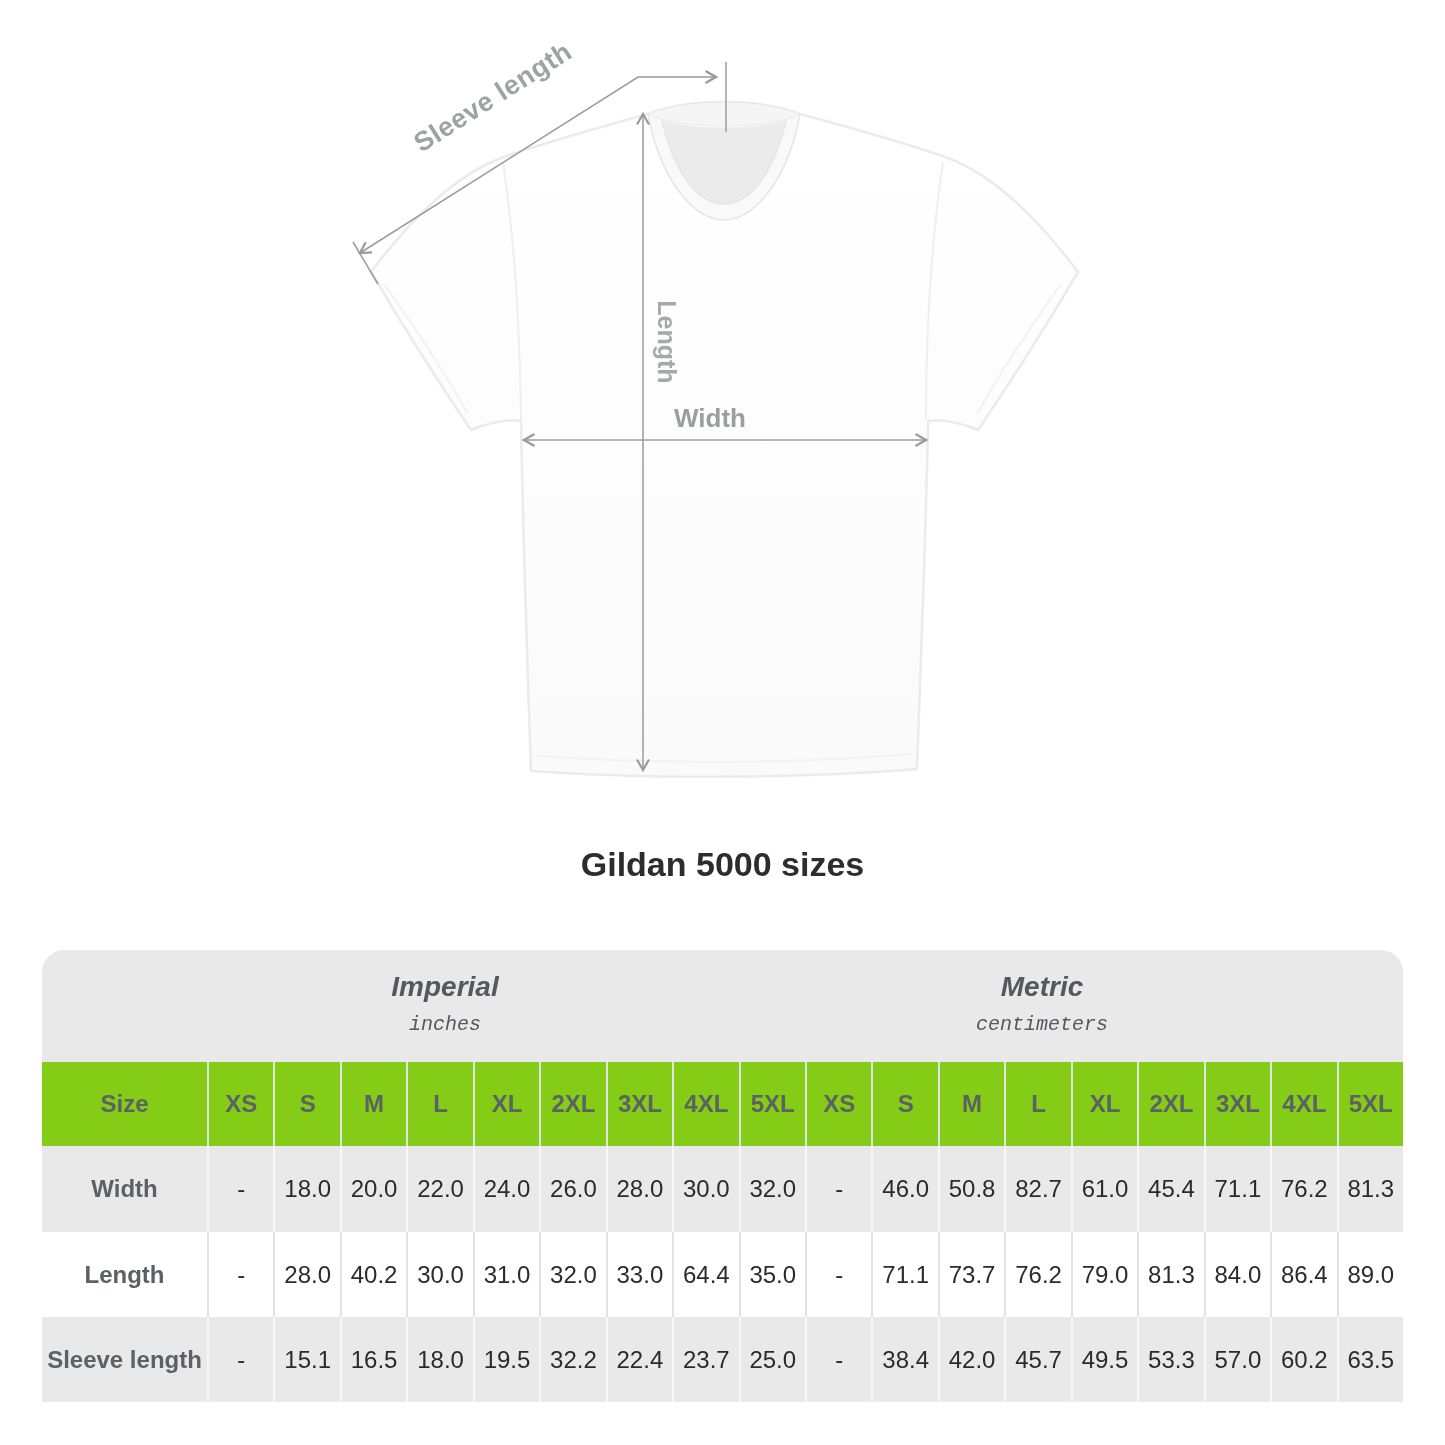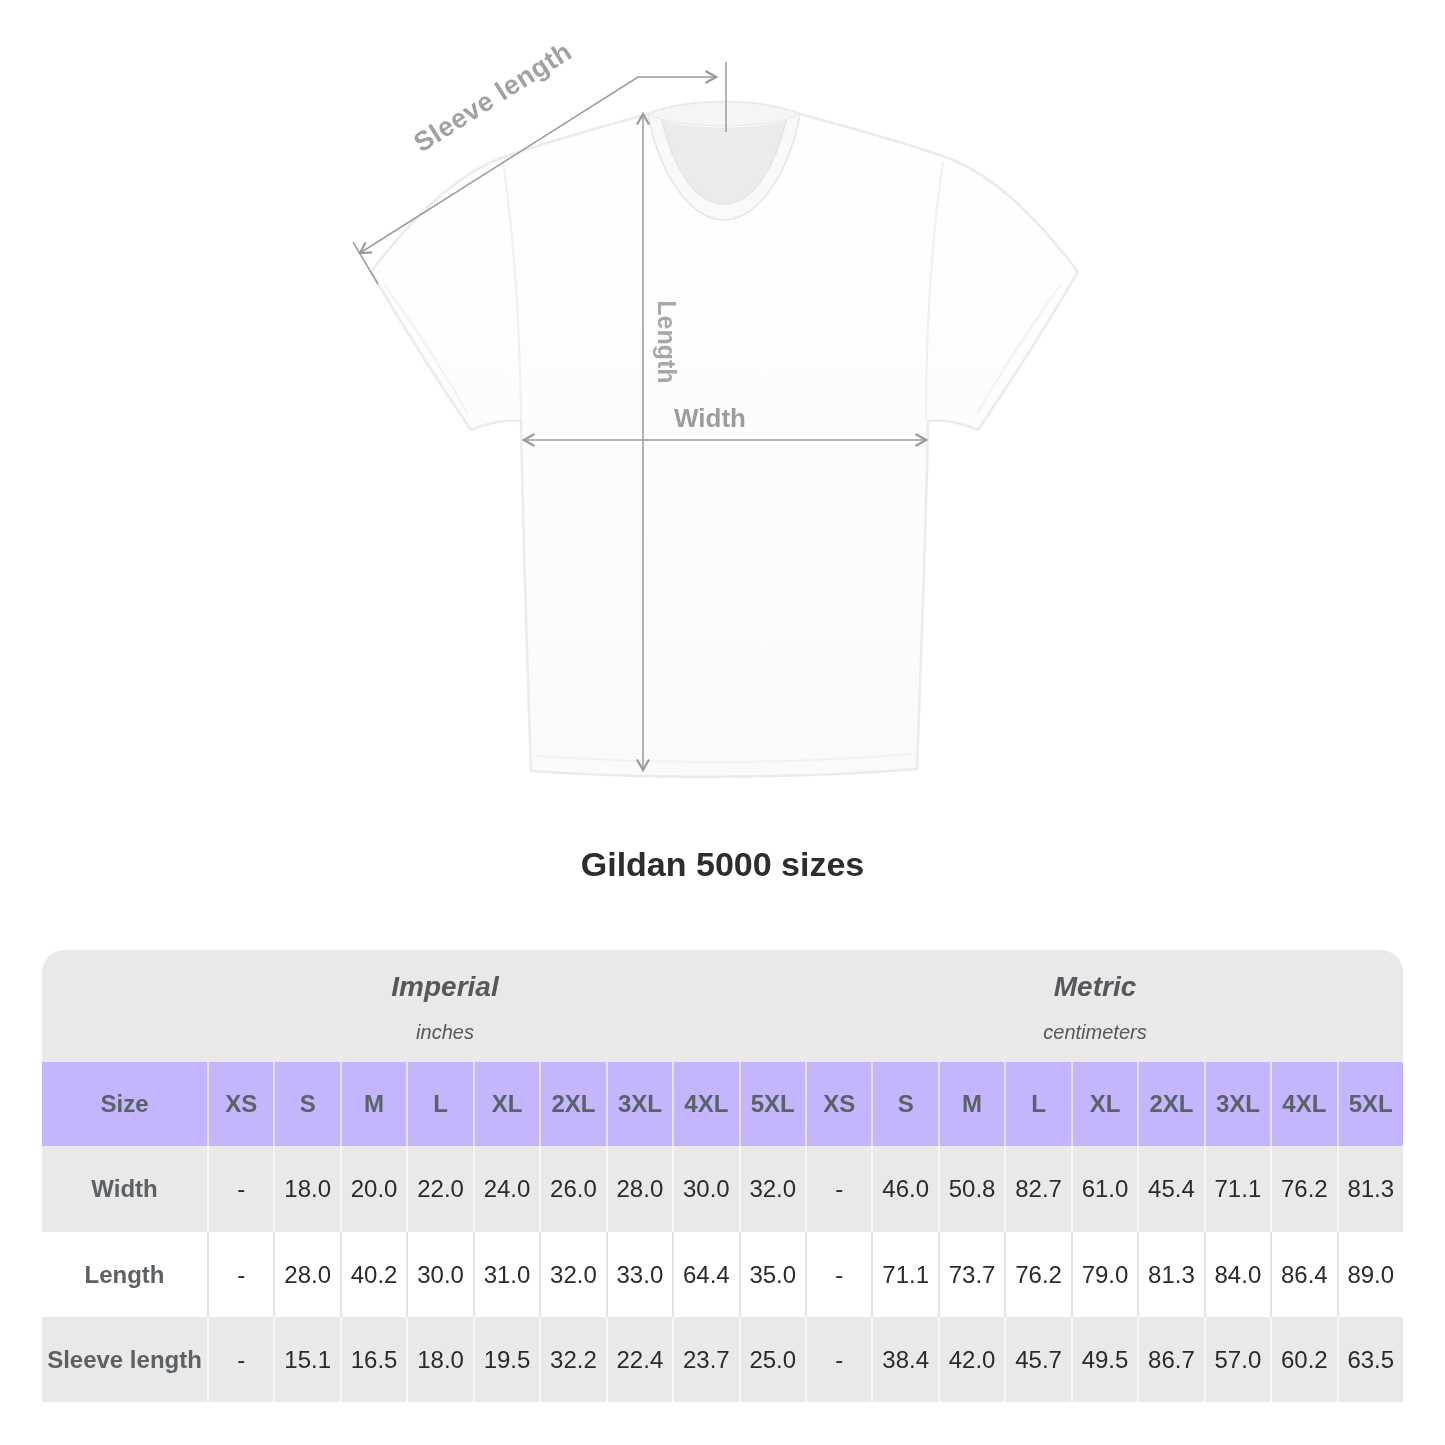--- a/index.html
+++ b/index.html
@@ -20,25 +20,25 @@
   .title{position:absolute;left:0;top:845px;width:1445px;text-align:center;
     font-size:34px;font-weight:bold;color:#2d2d2d;}
   .subtitle{position:absolute;left:0;top:896px;width:1445px;text-align:center;
     font-style:italic;font-size:20.5px;color:#484848;}
   
   .chart{position:absolute;left:42px;top:950px;width:1361px;height:560px;
     border-radius:22px;overflow:hidden;}
   .band{position:relative;height:112px;background:#e9e9e9;}
   .ugroup{position:absolute;top:21px;transform:translateX(-50%);text-align:center;}
   .ugroup.imperial{left:403px;}
-  .ugroup.metric{left:1053px;}
+  .ugroup.metric{left:1000px;}
   .ugroup .uname{font-size:28px;font-weight:bold;font-style:italic;color:#55595d;}
-  .ugroup .uunit{font-size:20px;font-style:italic;color:#55595d;margin-top:18px;}
+  .ugroup .uunit{font-size:20px;font-style:italic;color:#55595d;margin-top:10px;font-family:Liberation Mono, monospace;}
   .trow{display:grid;grid-template-columns:165px repeat(18,1fr);}
-  .trow.sizes{height:84px;background:#c4b5fd;--sep:#e3e3e3;}
+  .trow.sizes{height:84px;background:#84cc16;--sep:#e3e3e3;}
   .trow.r-white{height:85px;background:#ffffff;--sep:#e3e3e3;}
   .trow.r-gray{background:#e9e9e9;--sep:#f7f7f7;}
   .trow.r-gray.first{height:86px;}
   .trow.r-gray.last{height:85px;}
   .cell{display:flex;align-items:center;justify-content:center;
     font-size:24px;color:#2b2b2b;}
   .trow .cell + .cell{border-left:2px solid var(--sep);}
   .cell.hdr{font-weight:bold;color:#5c6165;}
 </style>
 </head>
@@ -191,20 +191,20 @@
       <div class="cell">19.5</div>
       <div class="cell">32.2</div>
       <div class="cell">22.4</div>
       <div class="cell">23.7</div>
       <div class="cell">25.0</div>
       <div class="cell">-</div>
       <div class="cell">38.4</div>
       <div class="cell">42.0</div>
       <div class="cell">45.7</div>
       <div class="cell">49.5</div>
-      <div class="cell">86.7</div>
+      <div class="cell">53.3</div>
       <div class="cell">57.0</div>
       <div class="cell">60.2</div>
       <div class="cell">63.5</div>
     </div>
 
   </div>
 </div>
 
 </body></html>

